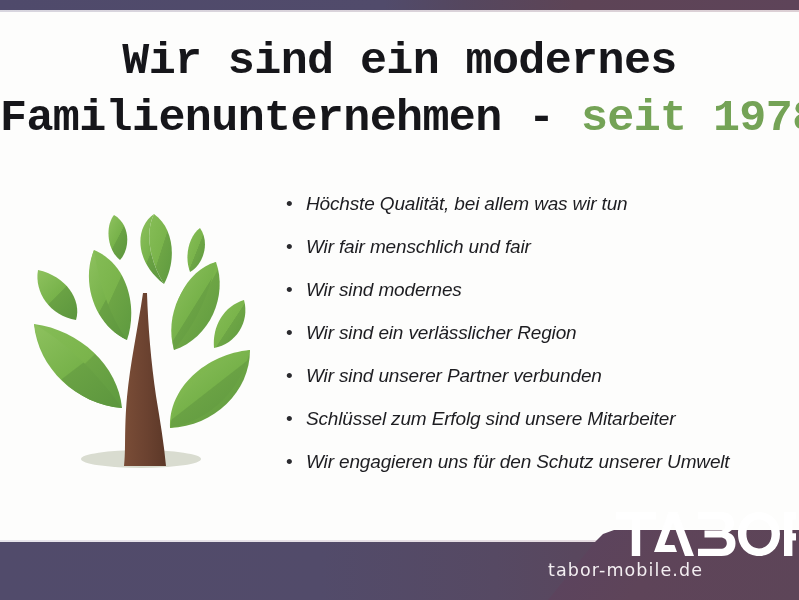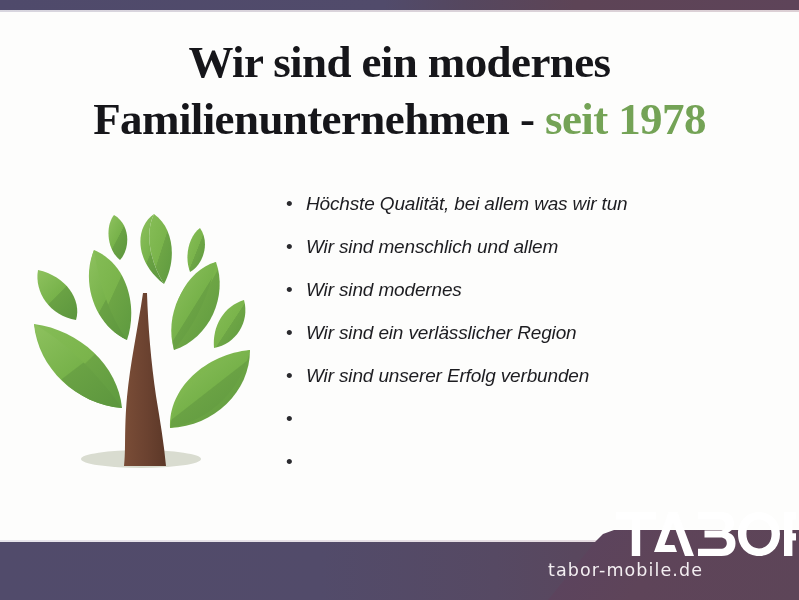--- a/index.html
+++ b/index.html
@@ -37,21 +37,21 @@
   }
 
   
   .headline {
     position: absolute;
     left: 0;
     top: 34px;
     width: 799px;
     text-align: center;
     line-height: 1.26;
-    font-family: Liberation Serif, serif;
+    font-family: Liberation Mono, monospace;
     font-weight: bold;
     font-size: 45px;
     letter-spacing: -0.6px;
     color: #16161a;
     white-space: nowrap;
   }
   .headline .line { display: block; }
   .headline .accent { color: #74a356; text-align: right; }
 
   
@@ -202,39 +202,41 @@
     </svg>
   </div>
 
   <div class="bullets">
     <div class="bullet-row">
       <span class="bullet-dot">•</span>
       <span class="bullet-text">Höchste Qualität, bei allem was wir tun</span>
     </div>
     <div class="bullet-row">
       <span class="bullet-dot">•</span>
-      <span class="bullet-text">Wir sind menschlich und allem</span>
+      <span class="bullet-text">Wir fair menschlich und fair</span>
     </div>
     <div class="bullet-row">
       <span class="bullet-dot">•</span>
       <span class="bullet-text">Wir sind modernes</span>
     </div>
     <div class="bullet-row">
       <span class="bullet-dot">•</span>
       <span class="bullet-text">Wir sind ein verlässlicher Region</span>
     </div>
     <div class="bullet-row">
       <span class="bullet-dot">•</span>
-      <span class="bullet-text">Wir sind unserer Erfolg verbunden</span>
-    </div>
-    <div class="bullet-row">
-      <span class="bullet-dot">•</span>
-    </div>
-    <div class="bullet-row">
-      <span class="bullet-dot">•</span>
+      <span class="bullet-text">Wir sind unserer Partner verbunden</span>
+    </div>
+    <div class="bullet-row">
+      <span class="bullet-dot">•</span>
+      <span class="bullet-text">Schlüssel zum Erfolg sind unsere Mitarbeiter</span>
+    </div>
+    <div class="bullet-row">
+      <span class="bullet-dot">•</span>
+      <span class="bullet-text">Wir engagieren uns für den Schutz unserer Umwelt</span>
     </div>
   </div>
 
   <div class="bottom-hairline"></div>
   <div class="bottom-bar"></div>
 
   <div class="logo-panel"></div>
 
   <div class="logo-wordmark">
     <svg viewBox="0 0 180 44" width="180" height="44">

